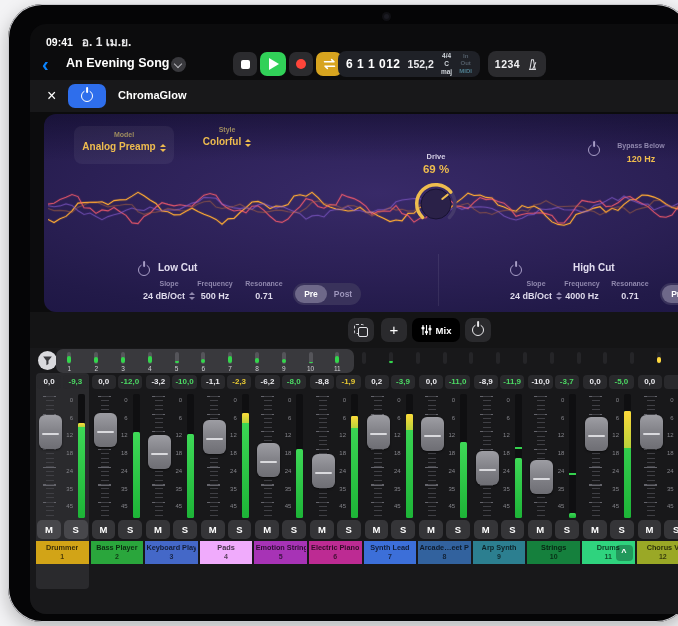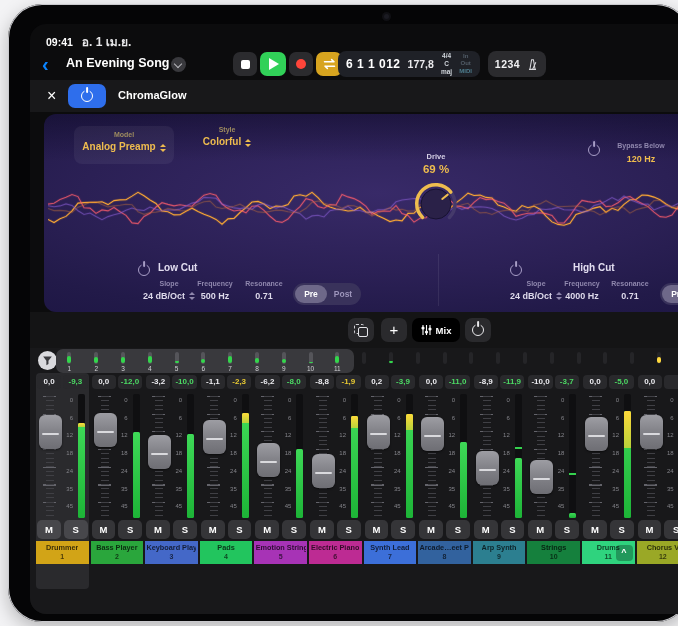--- a/index.html
+++ b/index.html
@@ -149,21 +149,21 @@
           <span class="dot"></span>
         </div>
       <div class="abs tbt" style="left:286px;width:26px;background:var(--loop-gold);">
         <svg width="15" height="12" viewBox="0 0 15 12">
           <path d="M2.5 3.8h9.5M12 3.8 9.6 1.6M12.5 8.2H3M3 8.2l2.4 2.2" stroke="#fff" stroke-width="1.5" fill="none" stroke-linecap="round"></path>
         </svg>
       </div>
 
       <div class="abs lcd">
         <span class="lcd-pos">6 1 1 012</span>
-        <span class="lcd-tempo">177,8</span>
+        <span class="lcd-tempo">152,2</span>
         <span class="lcd-col">
           <span class="lcd-sig">4/4</span>
           <span class="lcd-sig">C maj</span>
         </span>
         <span class="lcd-col">
           <span class="lcd-dim">In Out</span>
           <span class="lcd-midi">MIDI</span>
         </span>
       </div>
 
@@ -527,21 +527,21 @@
                 <div class="mfill" style="height:105px">
                   <div class="myellow" style="height:10px"></div>
                 </div>
               </div>
               <div class="cap" style="top:26px"></div>
             </div>
             <div class="ms">
               <div class="msb">M</div>
               <div class="msb">S</div>
             </div>
-            <div class="nm" style="background:#22c55e">
+            <div class="nm" style="background:#f0abfc">
               <span class="nm1">Pads</span>
               <span class="nm2">4</span>
             </div>
           </div>
           <div class="strip" style="left: 224.4px;">
             <div class="vals">
               <div class="chip">-6,2</div>
               <div class="chip" style="color:var(--value-green)">-8,0</div>
             </div>
             <div class="fad">

